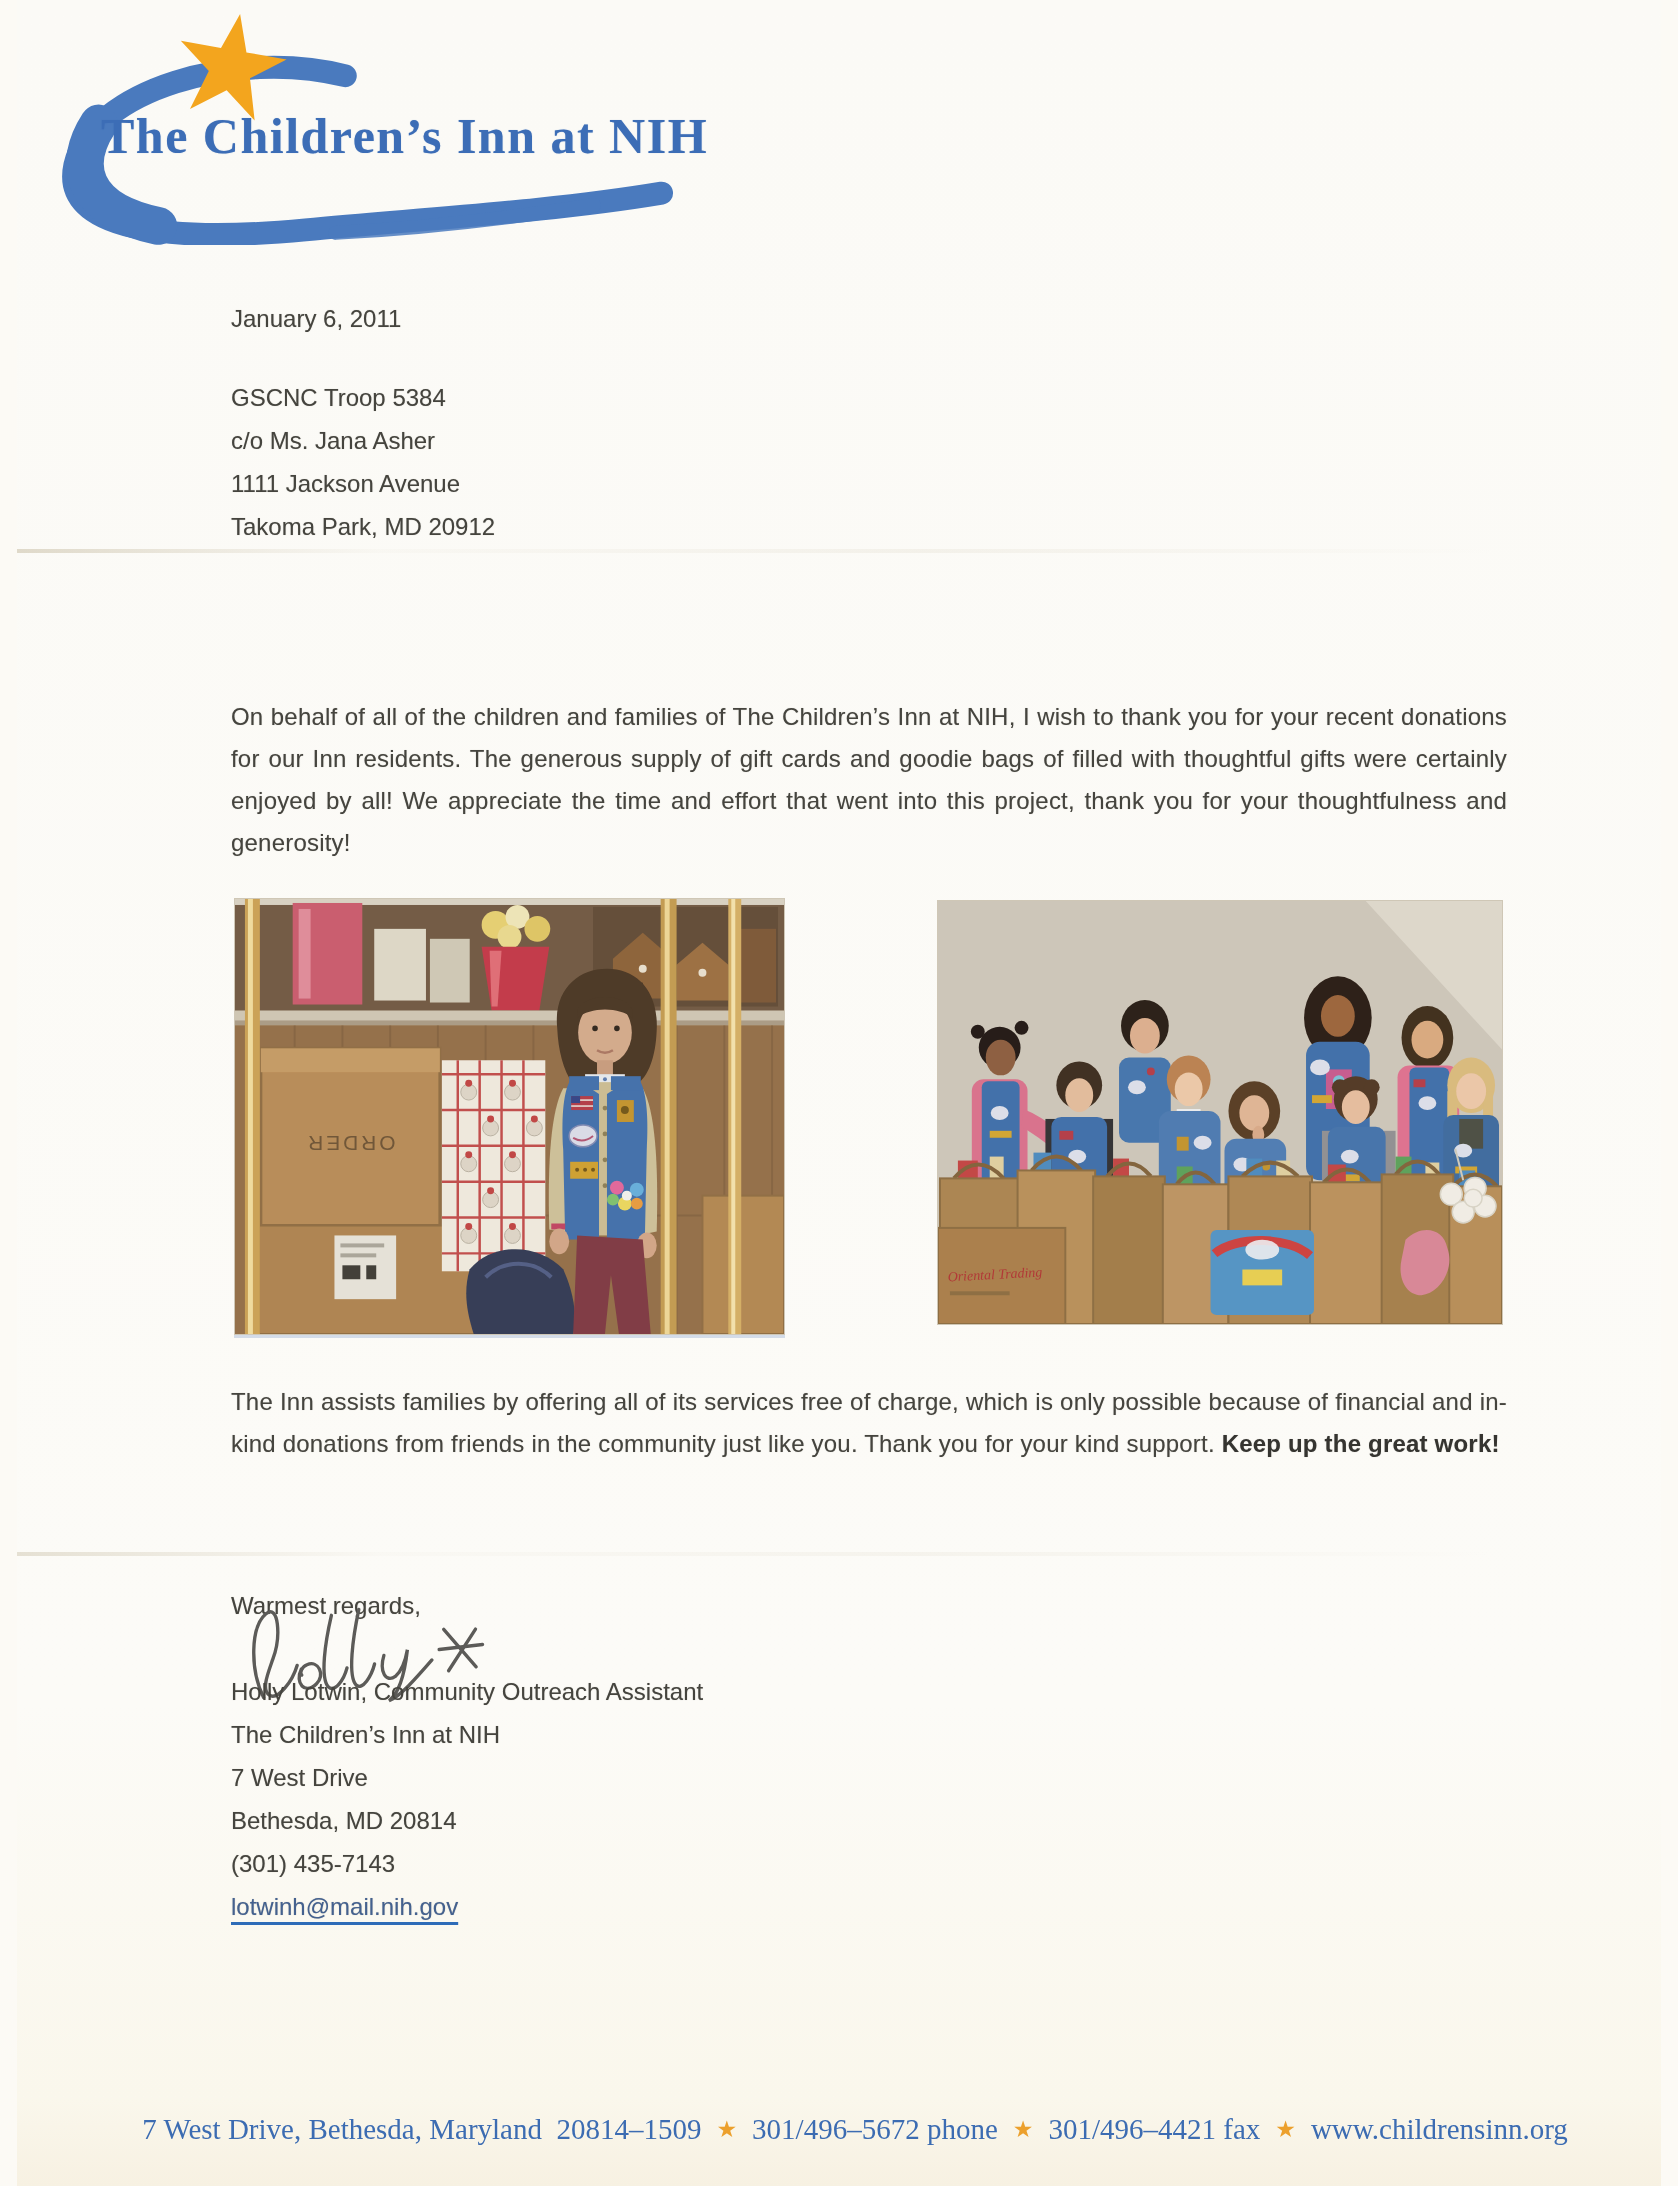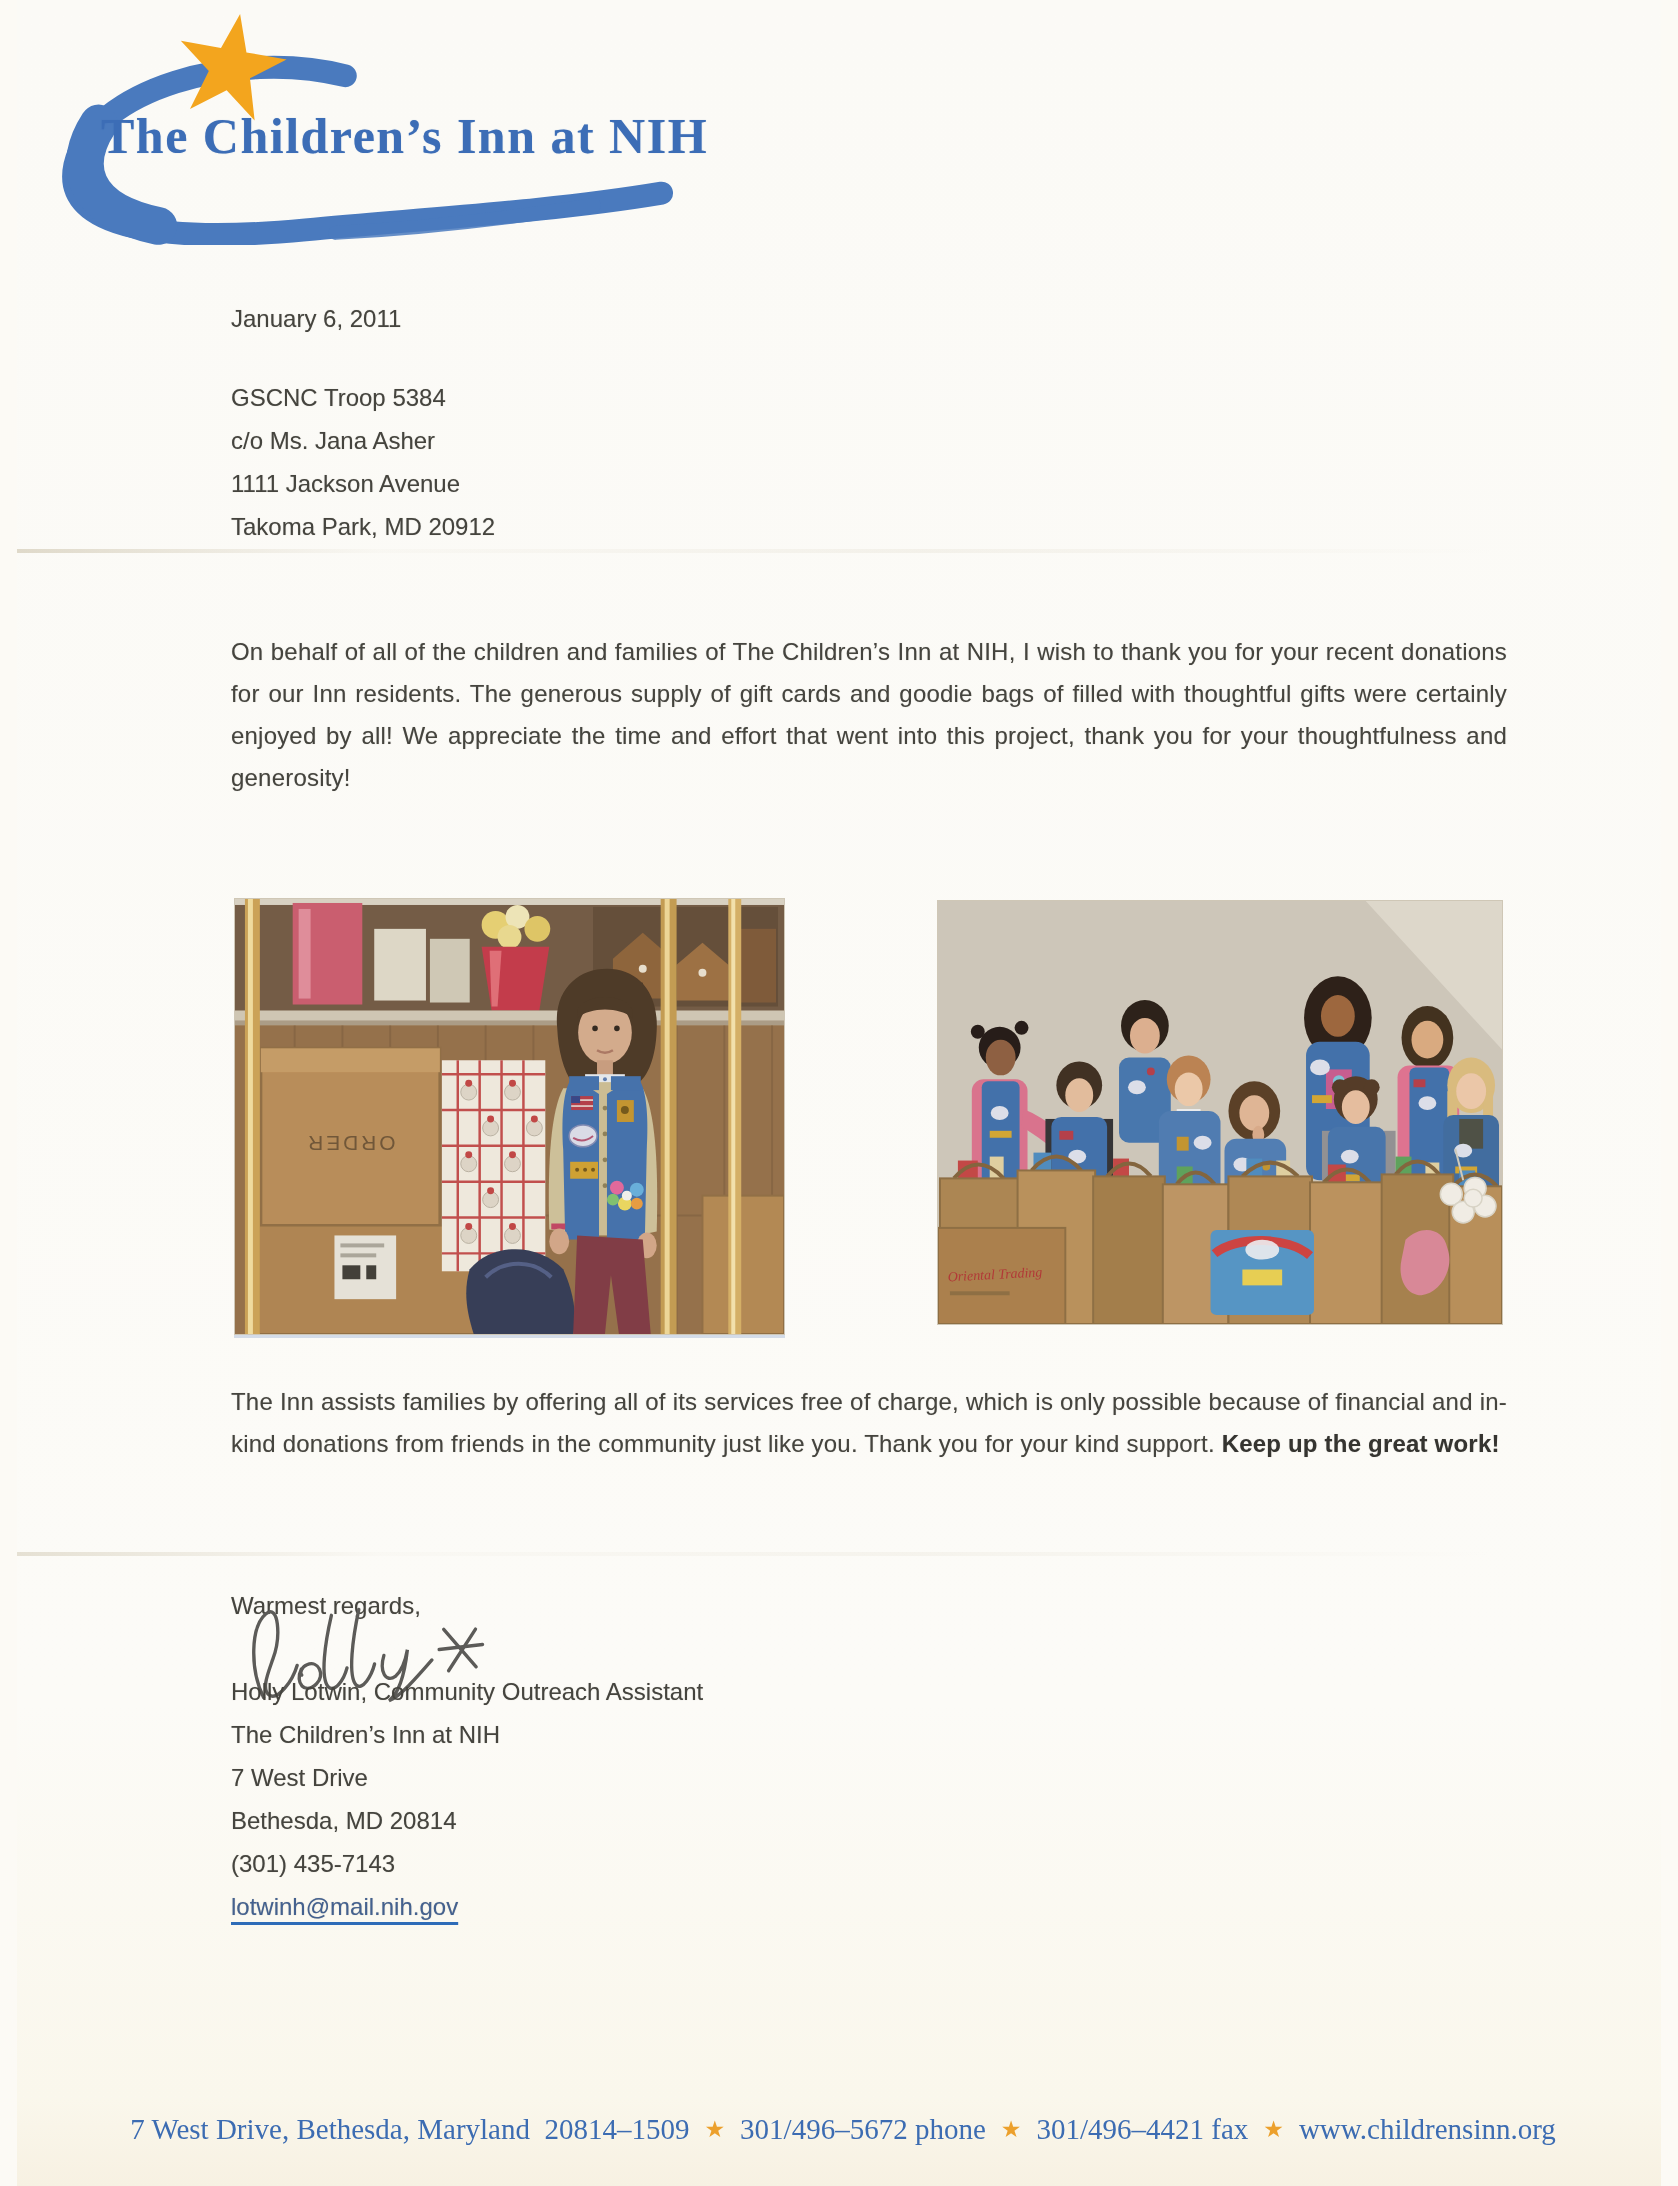--- a/index.html
+++ b/index.html
@@ -14,37 +14,37 @@
   .bold{font-weight:bold;color:#353430;}
   .logo-svg{position:absolute;left:20px;top:6px;width:736px;height:239px;}
   .logo-title{
     position:absolute;left:84px;top:107px;font-family:"Liberation Serif",serif;
     font-weight:bold;font-size:50px;color:#3c6db6;letter-spacing:1.5px;white-space:nowrap;
     text-shadow:0 0 1px rgba(60,109,182,.4);
   }
   .date{top:297px;left:214px;}
   .recipient{top:376px;left:214px;}
   .salutation{top:581px;left:214px;}
-  .p1{top:631px;}
+  .p1{top:696px;}
   .p2{top:1381px;}
   .closing{top:1584px;left:214px;}
   .sigblock{top:1670px;left:214px;}
   .email-link{color:#44618f;text-decoration:underline;text-decoration-color:#2e6cb8;
               text-decoration-thickness:3px;text-underline-offset:7px;cursor:pointer;}
   .photo{position:absolute;border:1px solid #cfc7b6;background:#b39a78;}
   .photo-left{left:217px;top:898px;width:549px;height:435px;box-shadow:0 3px 0 rgba(120,150,200,.30);}
   .photo-right{left:920px;top:900px;width:564px;height:423px;}
   .photo svg{display:block;width:100%;height:100%;}
   .signature-svg{position:absolute;left:221px;top:1590px;width:289px;height:119px;transform:rotate(-4deg);}
   .crease{position:absolute;left:0;width:100%;height:4px;pointer-events:none;
     background:linear-gradient(90deg,rgba(200,190,165,.55),rgba(200,190,165,.05) 22%,rgba(200,190,165,.16) 55%,rgba(200,190,165,0) 90%);}
   .crease-1{top:549px;}
   .crease-2{top:1552px;opacity:.8;}
   .footer{
-    position:absolute;top:2113px;left:4px;width:100%;
+    position:absolute;top:2113px;left:16px;width:100%;
     display:flex;justify-content:center;align-items:baseline;gap:15px;
     font-family:"Liberation Serif",serif;font-size:29px;color:#3c6cb2;white-space:pre;
   }
   .footer .star{color:#eca02c;font-size:23px;position:relative;top:-2px;}
 </style>
 </head>
 <body>
 
 <div class="page">
 

